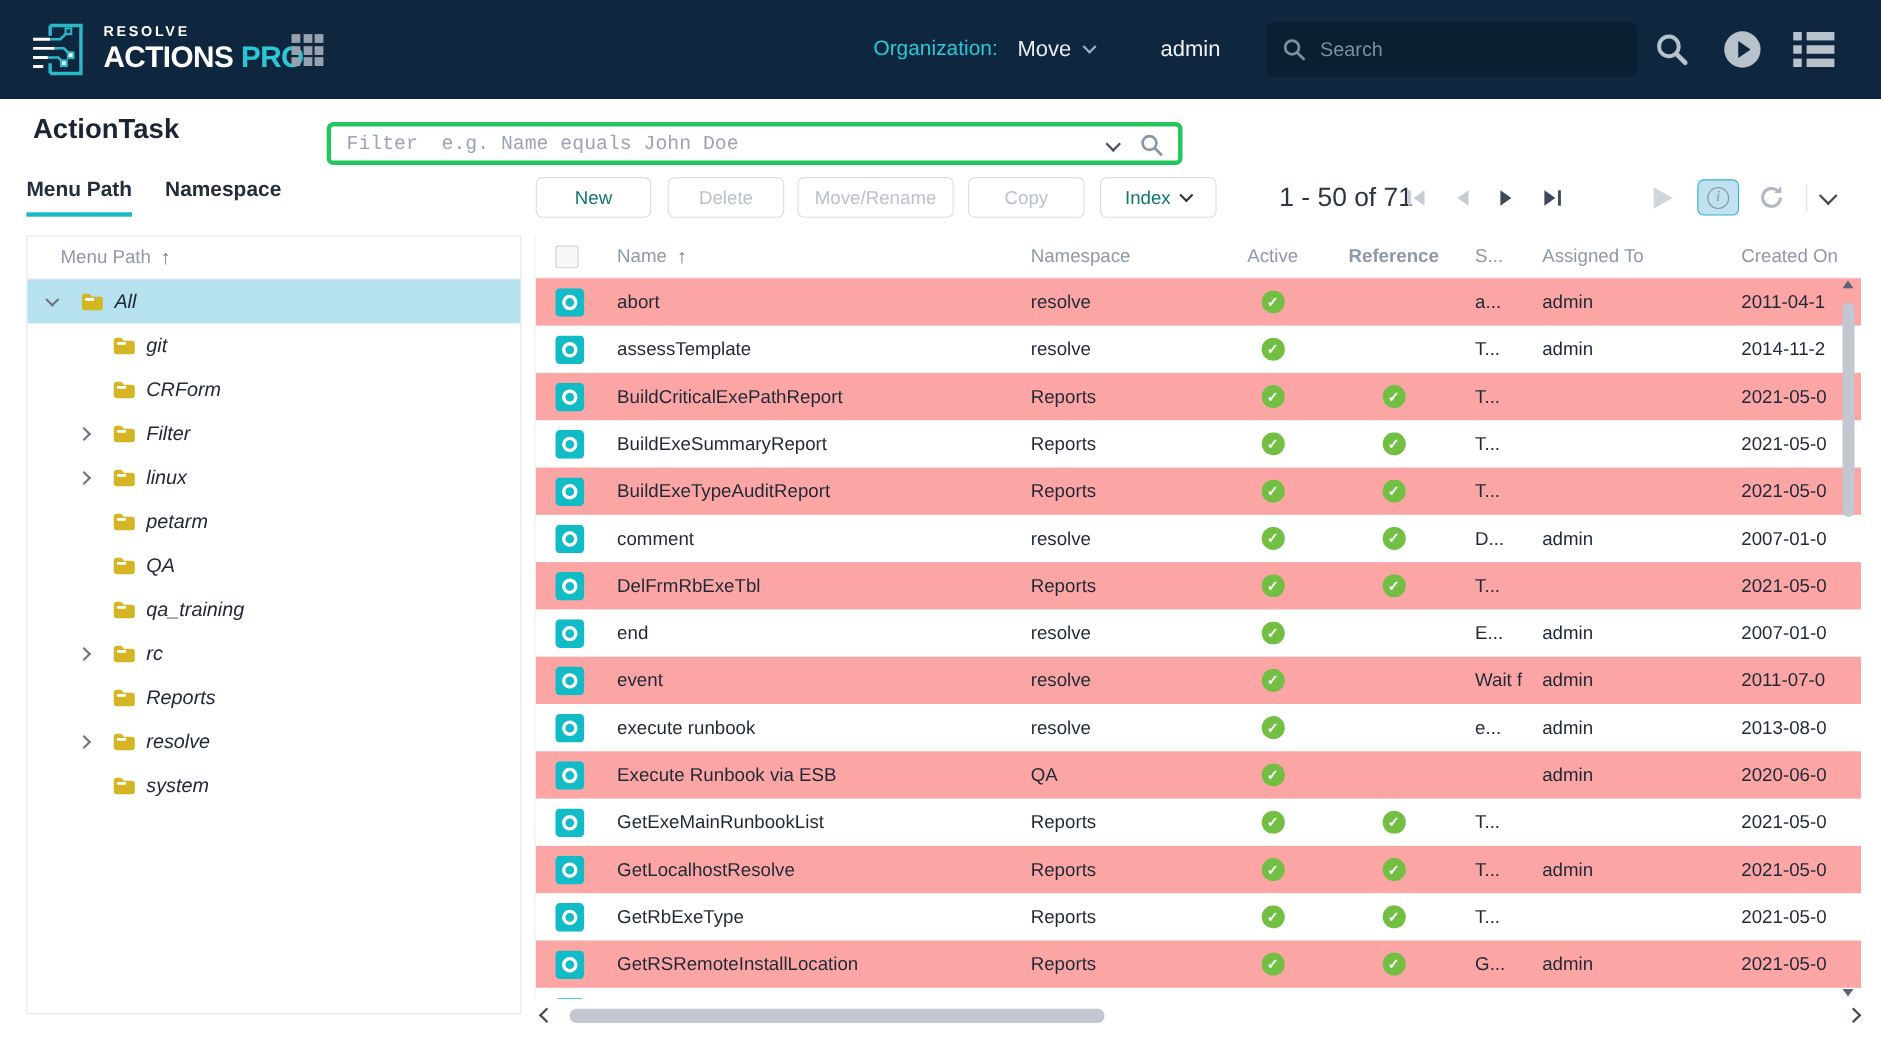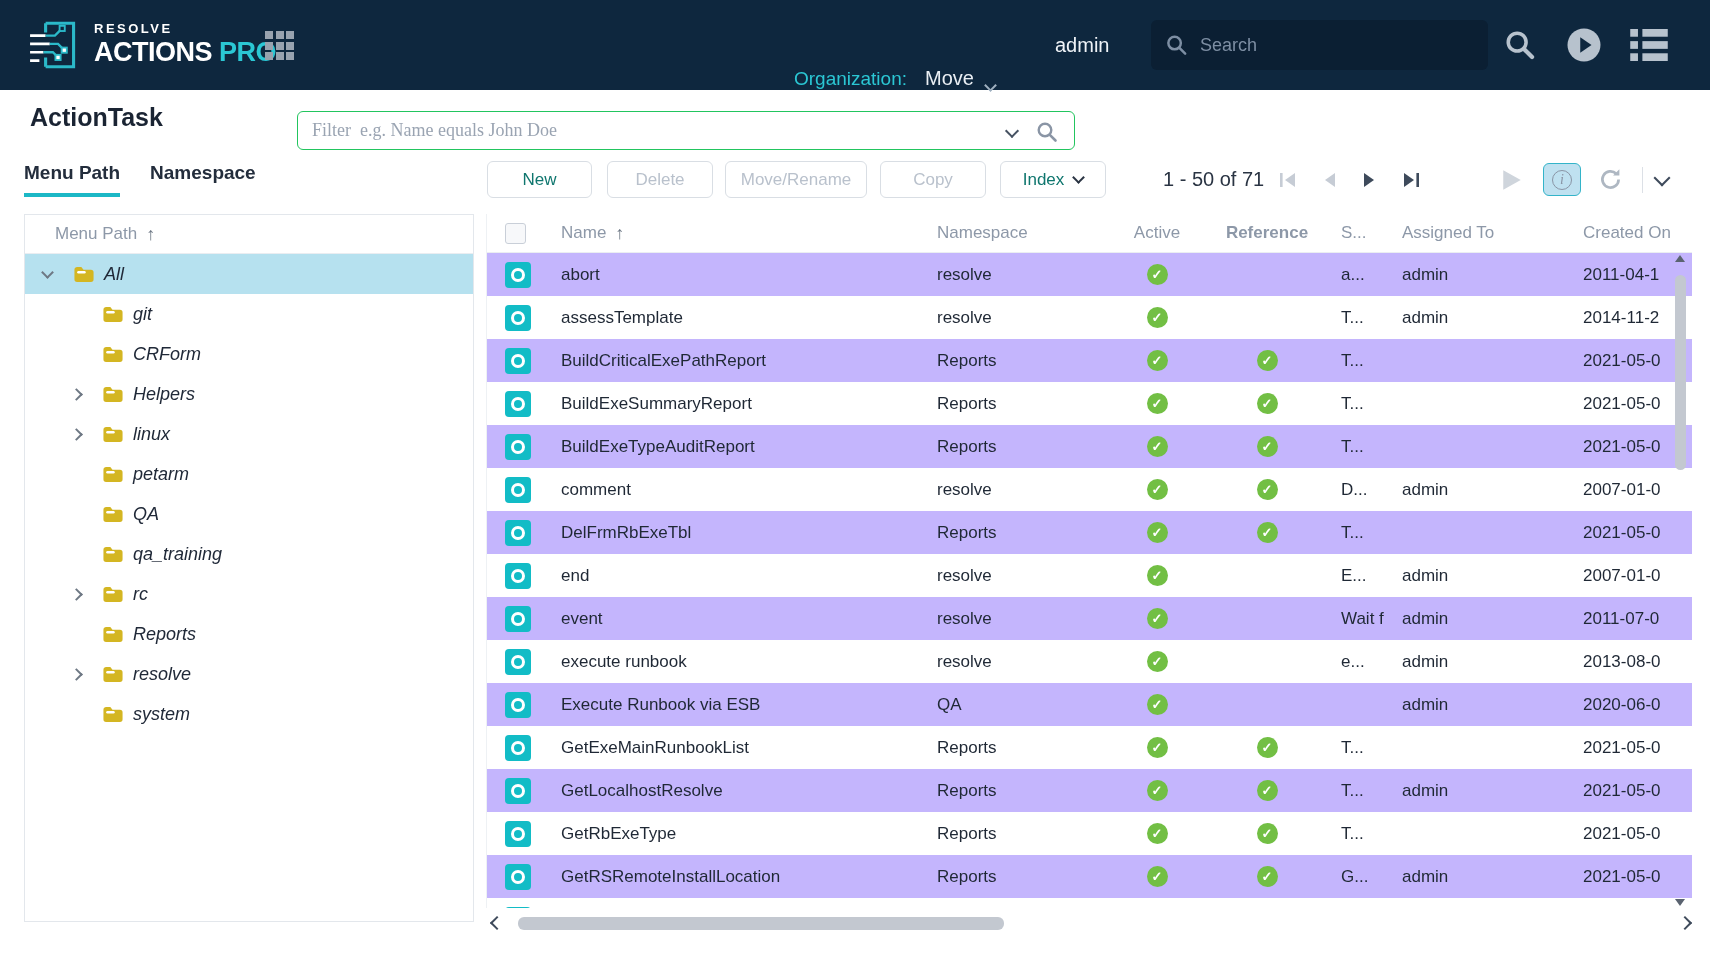--- a/index.html
+++ b/index.html
@@ -9,21 +9,21 @@
   
   .topbar { position:absolute; left:0; top:0; width:1710px; height:90px; background:#0E273E; }
   .logo { position:absolute; left:28px; top:16px; width:58px; height:58px; }
   .brand-text { position:absolute; left:94px; top:22px; color:#fff; line-height:1; }
   .brand-resolve { font-size:13px; font-weight:bold; letter-spacing:2.5px; display:block; }
   .brand-line2 { margin-top:4px; font-size:27px; font-weight:800; letter-spacing:-0.5px; }
   .brand-pro { color:#2BC7D4; }
   .apps-grid { position:absolute; left:265px; top:31px; width:29px; height:29px;
                display:grid; grid-template-columns:repeat(3,8px); grid-template-rows:repeat(3,8px); gap:2.5px; cursor:pointer; }
   .apps-grid span { background:#98A2AE; }
-  .org { position:absolute; left:794px; top:0; height:90px; display:flex; align-items:flex-end; gap:12px; }
+  .org { position:absolute; left:794px; top:0; height:90px; display:flex; align-items:center; gap:12px; }
   .org-label { color:#2BC7D4; font-size:19px; }
   .org-value { color:#E9EEF3; font-size:20px; margin-left:6px; }
   .chev { width:9px; height:9px; border-right:2.2px solid #9FB0C0; border-bottom:2.2px solid #9FB0C0; display:inline-block; }
   .chev.down { transform:rotate(45deg); margin-top:-5px; }
   .user { position:absolute; left:1055px; top:0; height:90px; display:flex; align-items:center; color:#EFF3F7; font-size:20px; cursor:pointer; }
   .search-pill { position:absolute; left:1151px; top:20px; width:337px; height:50px; background:#0B1F33; border-radius:6px;
                  display:flex; align-items:center; padding:0 14px; gap:12px; }
   .search-pill input { background:transparent; border:none; outline:none; color:#CFD9E3; font-size:18px; width:100%; font-family:"Liberation Sans",sans-serif; }
   .search-pill input::placeholder { color:#7D8EA3; }
   .tb-icon { position:absolute; top:0; height:90px; display:flex; align-items:center; cursor:pointer; }
@@ -42,48 +42,48 @@
   .tree-row.selected { background:#B6E1EF; }
   .tree-chev-slot { width:24px; margin-right:6px; display:flex; }
   .tchev { width:9px; height:9px; border-right:2.2px solid #6E7884; border-bottom:2.2px solid #6E7884; }
   .tchev.down { transform:rotate(45deg); margin-top:-3px; }
   .tchev.right { transform:rotate(-45deg); }
   .tchev.none { visibility:hidden; }
   .folder { margin-right:9px; flex:none; display:flex; }
 
   
   .filter-wrap { position:absolute; left:297px; top:111px; width:778px; height:39px; }
-  .filter-wrap input { width:100%; height:100%; border:1px solid #22c55e; border-radius:6px; padding:0 90px 0 14px;
-                       font-size:18px; color:#333; outline:none; font-family:Liberation Serif, serif; }
+  .filter-wrap input { width:100%; height:100%; border:4px solid #22c55e; border-radius:6px; padding:0 90px 0 14px;
+                       font-size:18px; color:#333; outline:none; font-family:Liberation Mono, monospace; }
   .filter-wrap input::placeholder { color:#9AA4B2; }
   .filter-chev { position:absolute; right:58px; top:15px; width:10px; height:10px; border-right:2.4px solid #465262; border-bottom:2.4px solid #465262; transform:rotate(45deg); cursor:pointer; }
   .filter-mag { position:absolute; right:16px; top:9px; cursor:pointer; }
 
   .btn { position:absolute; top:161px; height:37px; background:#fff; border:1px solid #D9DEE4; border-radius:6px;
          font-size:17px; display:flex; align-items:center; justify-content:center; gap:10px; font-family:"Liberation Sans",sans-serif; }
   .btn.enabled { color:#0f766e; cursor:pointer; }
   .btn.disabled { color:#B9C1CC; }
   .btn-chev { width:9px; height:9px; border-right:2.4px solid #2A3443; border-bottom:2.4px solid #2A3443; transform:rotate(45deg); margin-top:-4px; }
 
-  .pagination { position:absolute; left:1163px; top:161px; height:37px; display:flex; align-items:center; font-size:20px; color:#2A3443; }
+  .pagination { position:absolute; left:1163px; top:161px; height:37px; display:flex; align-items:center; font-size:24px; color:#2A3443; }
   .pager { position:absolute; left:1279px; top:161px; height:37px; display:flex; align-items:center; gap:27px; }
   .pager svg, .tool-ic svg { display:block; }
   .tool-ic { position:absolute; top:161px; height:37px; display:flex; align-items:center; cursor:pointer; }
   .info-btn { position:absolute; left:1543px; top:163px; width:38px; height:33px; background:#BFE1F0; border:1.6px solid #33B4C9; border-radius:6px;
               display:flex; align-items:center; justify-content:center; cursor:pointer; }
   .info-circle { width:20px; height:20px; border:1.7px solid #8A95A5; border-radius:50%; display:flex; align-items:center; justify-content:center; }
   .info-circle::after { content:"i"; font-family:"Liberation Serif",serif; font-style:italic; font-size:14px; color:#8A95A5; line-height:1; }
   .vdivider { position:absolute; left:1642px; top:167px; width:1px; height:26px; background:#DCE0E6; }
   .chev-more { position:absolute; left:1656px; top:172px; width:12px; height:12px; border-right:2.6px solid #3E4A5B; border-bottom:2.6px solid #3E4A5B; transform:rotate(45deg); cursor:pointer; }
 
   
   .table-wrap { position:absolute; left:486px; top:214px; width:1206px; height:694px; overflow:hidden; border-left:1px solid #EEF1F4; }
   .thead { display:flex; height:39px; align-items:center; color:#8D98A8; font-size:17px; border-bottom:1px solid #EBEEF2; }
   .trow { display:flex; height:43px; align-items:center; font-size:17px; color:#1F2835; }
-  .trow.stripe { background:#c4b5fd; }
+  .trow.stripe { background:#fca5a5; }
   .cell { flex:none; display:flex; align-items:center; white-space:nowrap; overflow:hidden; }
   .c0 { width:60px;  padding-left:18px; }
   .c1 { width:390px; padding-left:14px; }
   .c2 { width:170px; }
   .c3 { width:100px; justify-content:center; }
   .c4 { width:120px; justify-content:center;font-weight:bold; }
   .c5 { width:60px;  padding-left:14px; }
   .c6 { width:180px; padding-left:15px; }
   .c7 { width:126px; padding-left:16px; }
   .cb { width:21px; height:21px; border:1.5px solid #C9CFD8; border-radius:3px; background:#F7F8FA; cursor:pointer; }
@@ -228,21 +228,21 @@
         <div class="tree-row" style="padding-left: 47px;">
     <span class="tree-chev-slot">
             <span class="tchev right"></span>
           </span>
     <span class="folder">
       <svg width="22" height="17" viewBox="0 0 20 16">
         <path d="M1 3.5C1 2.1 2.1 1 3.5 1h4l2 2.5h7A2.5 2.5 0 0 1 19 6v6.5a2.5 2.5 0 0 1-2.5 2.5h-13A2.5 2.5 0 0 1 1 12.5z" fill="#D4B622"></path>
         <rect x="3.6" y="4.7" width="8" height="2.3" rx="1.1" fill="#FFFFFF"></rect>
       </svg>
     </span>
-    <span>Helpers</span>
+    <span>Filter</span>
   </div>
         <div class="tree-row" style="padding-left: 47px;">
     <span class="tree-chev-slot">
             <span class="tchev right"></span>
           </span>
     <span class="folder">
       <svg width="22" height="17" viewBox="0 0 20 16">
         <path d="M1 3.5C1 2.1 2.1 1 3.5 1h4l2 2.5h7A2.5 2.5 0 0 1 19 6v6.5a2.5 2.5 0 0 1-2.5 2.5h-13A2.5 2.5 0 0 1 1 12.5z" fill="#D4B622"></path>
         <rect x="3.6" y="4.7" width="8" height="2.3" rx="1.1" fill="#FFFFFF"></rect>
       </svg>

